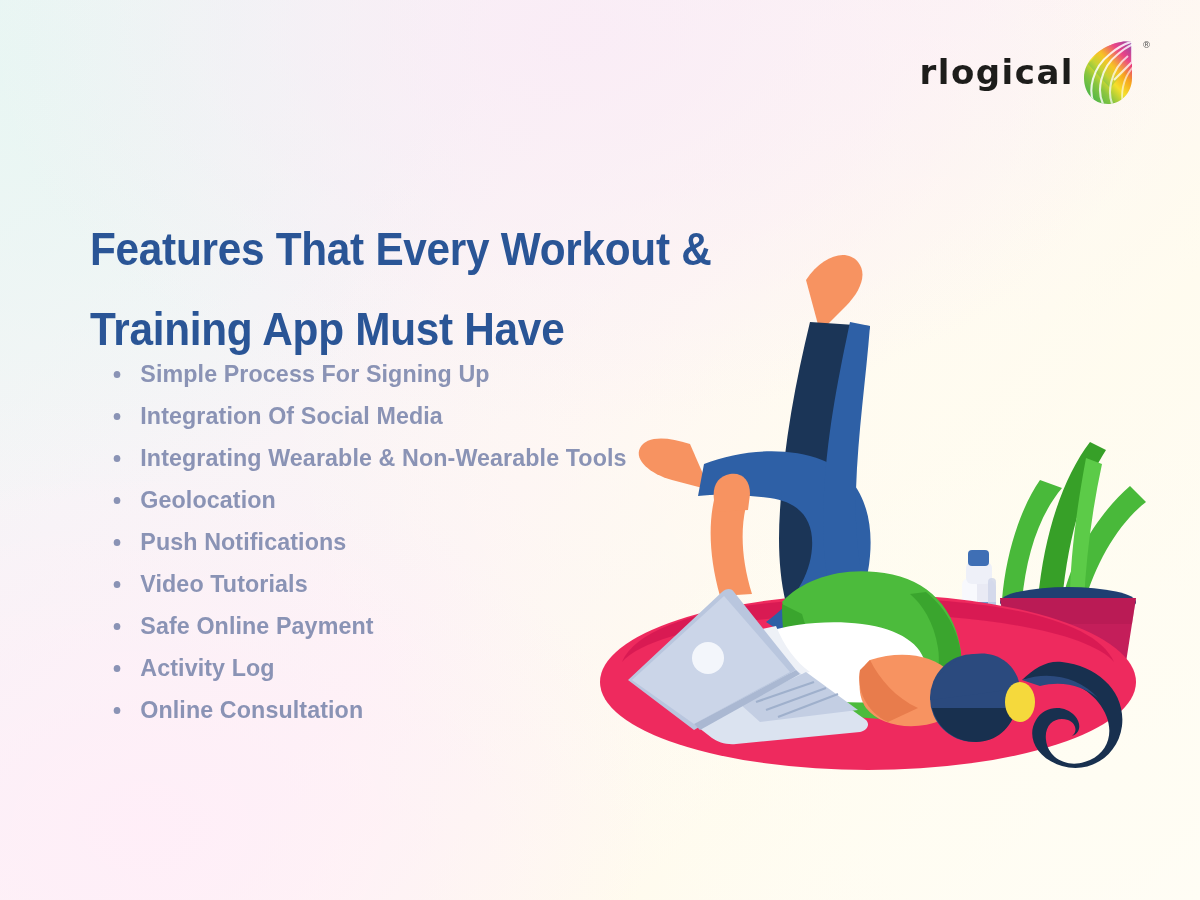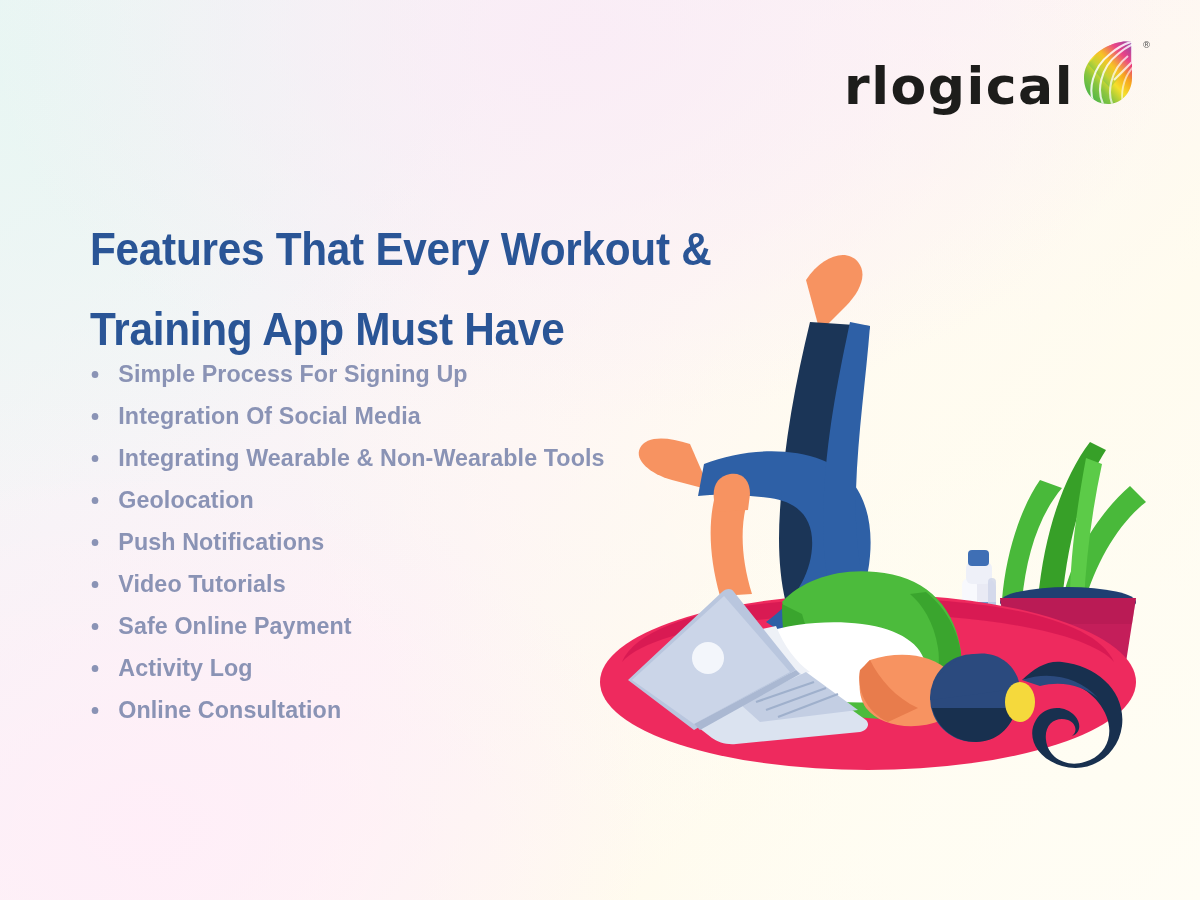--- a/index.html
+++ b/index.html
@@ -38,25 +38,25 @@
   }
   .logo-row {
     display: flex;
     align-items: flex-start;
     justify-content: flex-end;
     gap: 6px;
   }
   .logo-word {
     font-family: "DejaVu Sans", sans-serif;
     font-weight: 700;
-    font-size: 52px;
+    font-size: 34px;
     letter-spacing: 1.5px;
     color: #1d1d1b;
     line-height: 0.95;
-    margin-top: 24px;
+    margin-top: 18px;
   }
   .logo-mark {
     position: relative;
     width: 62px;
     height: 68px;
     flex: 0 0 auto;
   }
   .logo-tag {
     font-family: "DejaVu Sans", sans-serif;
     font-weight: 700;
@@ -89,21 +89,21 @@
     line-height: 1.75;
     letter-spacing: -0.3px;
     transform: scaleX(0.92);
     transform-origin: left top;
   }
   .headline .line { display: block; white-space: nowrap; }
 
   
   .feature-list {
     position: absolute;
-    left: 86px;
+    left: 108px;
     top: 358px;
     width: 560px;
     margin: 0;
     padding: 0;
     list-style: none;
   }
   .feature-item {
     position: relative;
     padding-left: 34px;
     margin-bottom: 10px;

